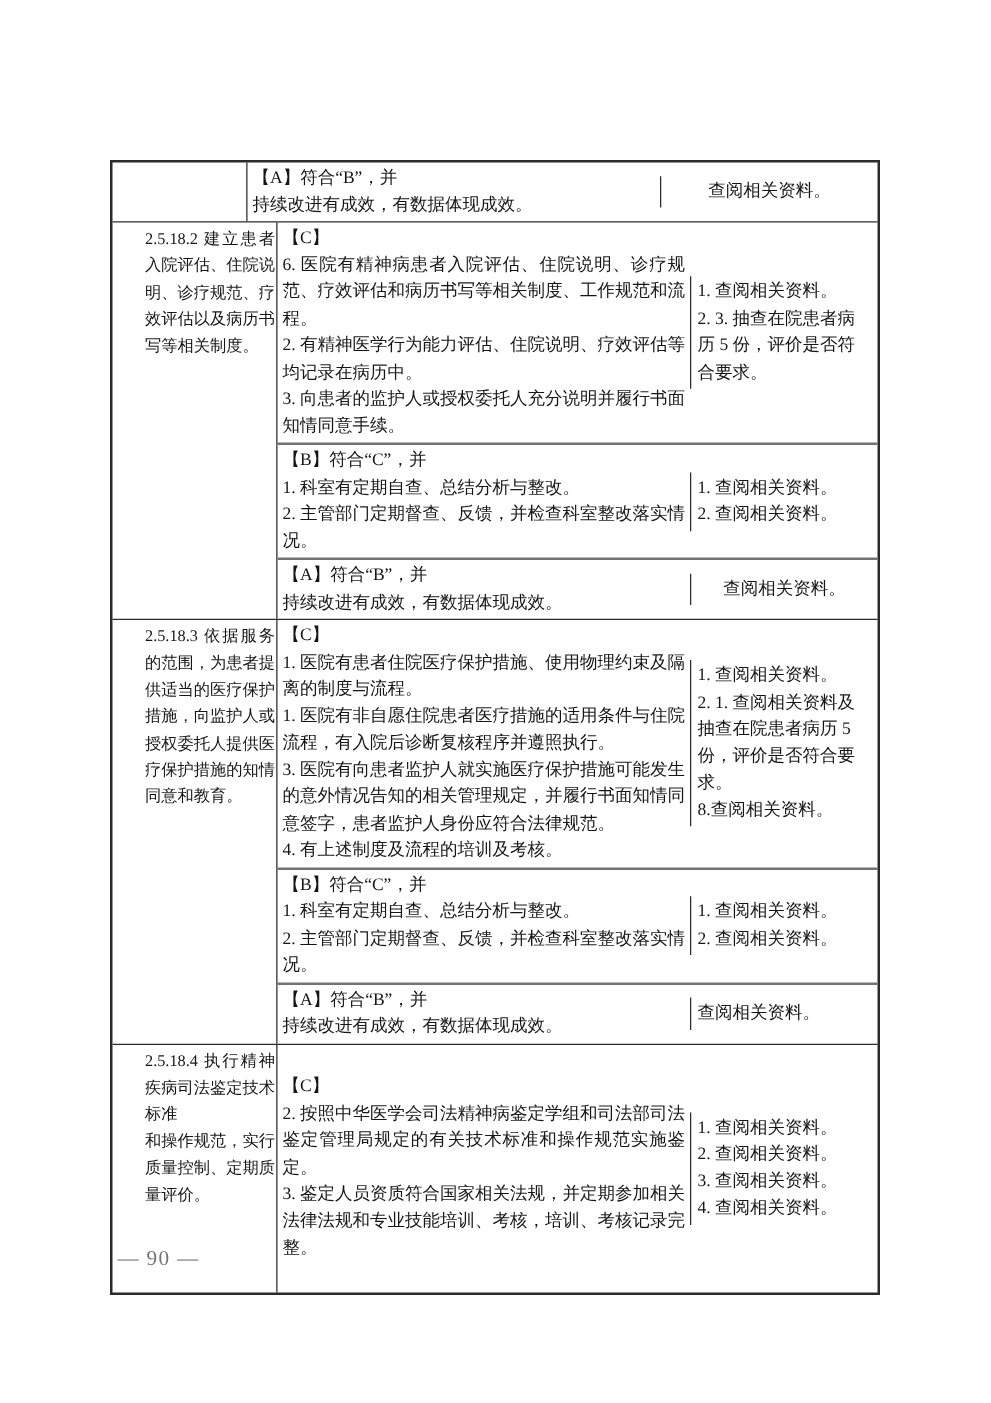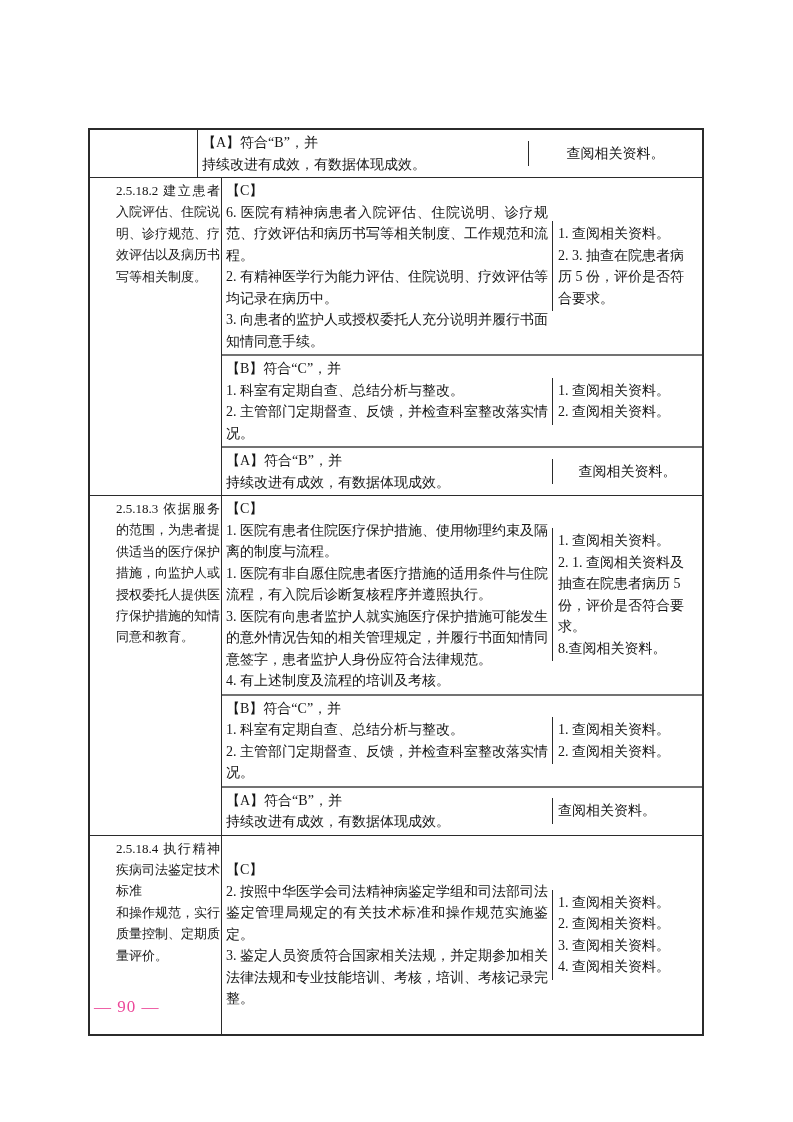--- a/index.html
+++ b/index.html
@@ -87,21 +87,21 @@
   .mh194 { min-height: 194px; }
   .mh90  { min-height: 90px; }
   .mh42  { min-height: 42px; }
   .mh198 { min-height: 198px; }
   .footer {
     position: absolute;
     left: 94px;
     top: 997px;
     font-size: 17px;
     letter-spacing: 1px;
-    color: #ec4899;
+    color: #737373;
   }
 </style>
 </head>
 <body>
 
 <div class="page">
 
   <div class="doc-table">
 
     <div class="section">

